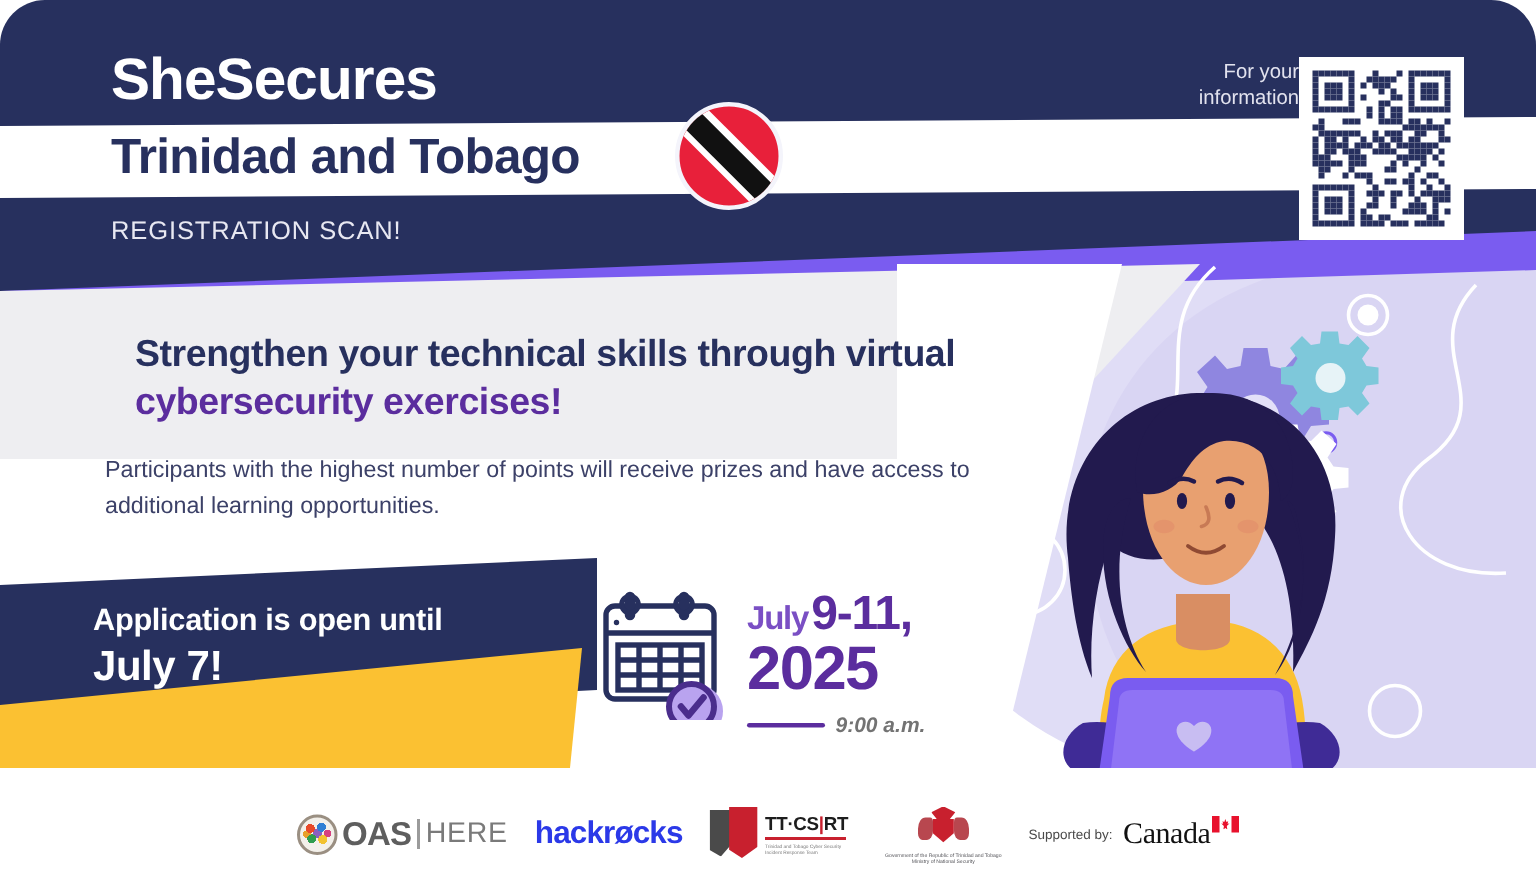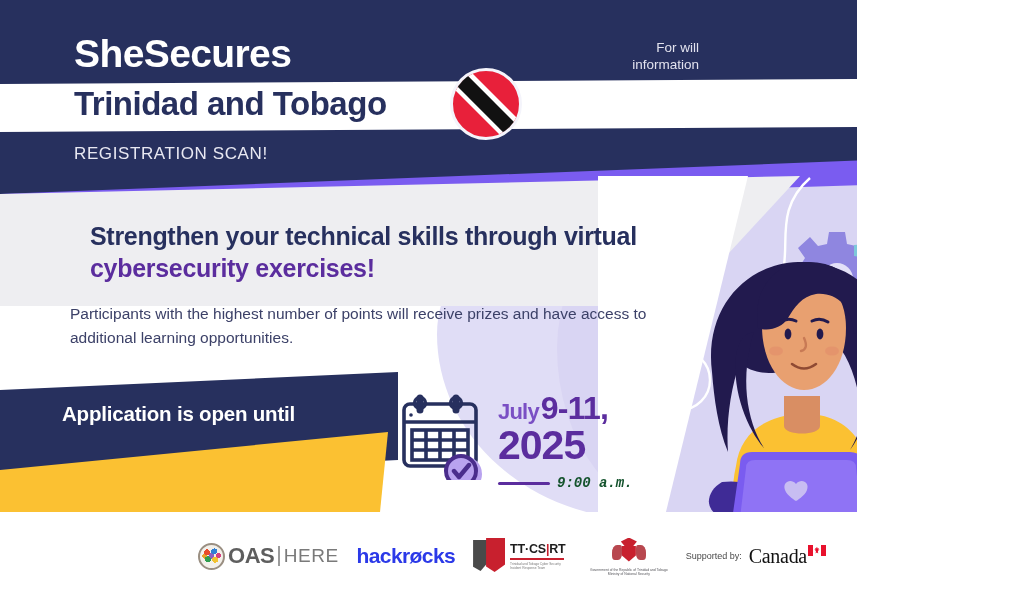--- a/index.html
+++ b/index.html
@@ -1,19 +1,19 @@
 <!DOCTYPE html>
 <html><head>
 <meta charset="utf-8">
 <style>
   * { margin:0; padding:0; box-sizing:border-box; }
   html,body { width:1024px; height:589px; overflow:hidden; background:#ffffff;
     font-family:"Liberation Sans", sans-serif; }
 
-  #poster { position:relative; width:857px; height:589px; overflow:hidden; background:#ffffff; }
+  #poster { position:relative; width:1024px; height:589px; overflow:hidden; background:#ffffff;border-radius:30px; }
 
   
   .layer { position:absolute; }
 
   .bg-navy {
     left:0; top:0; width:1024px; height:200px; background:#27305e;
     clip-path: polygon(0 0, 1024px 0, 1024px 158px, 0 196px);
   }
   .bg-white-band {
     left:0; top:78px; width:1024px; height:54px; background:#ffffff;
@@ -93,21 +93,21 @@
   
   .cal-icon { position:absolute; left:398px; top:392px; width:92px; height:88px; }
   .date-block { position:absolute; left:498px; top:392px; width:160px; }
   .date-l1 { font-size:32px; font-weight:bold; color:#5b2d9e; line-height:1.0;
              letter-spacing:-0.8px; white-space:nowrap; }
   .date-l1 .mon { font-size:22px; color:#7a4fc4; margin-right:2px; }
   .date-l2 { font-size:41px; font-weight:bold; color:#5b2d9e; line-height:1.0;
              letter-spacing:-1px; margin-top:1px; }
   .date-time-row { display:flex; align-items:center; gap:7px; margin-top:9px; }
   .date-rule { width:52px; height:3px; background:#5b2d9e; border-radius:2px; }
-  .date-time { font-size:14px; font-style:italic; font-weight:bold; color:#14532d;font-family:Liberation Mono, monospace; }
+  .date-time { font-size:14px; font-style:italic; font-weight:bold; color:#737373; }
 
   
   .footer { position:absolute; left:0; top:528px; width:1024px; height:56px;
     display:flex; align-items:center; justify-content:center; gap:18px; }
   .logo { display:flex; align-items:center; }
 
   .oas-seal { width:27px; height:27px; border-radius:50%; border:2px solid #9a8f82;
     background:
       radial-gradient(circle at 30% 32%, #e84a2a 0 3px, transparent 3px),
       radial-gradient(circle at 62% 28%, #2f7fd4 0 3px, transparent 3px),
@@ -244,21 +244,21 @@
     <div class="hdr-line2">Trinidad and Tobago</div>
     <div class="hdr-line3">REGISTRATION SCAN!</div>
   </div>
 
   <div class="flag-circle">
     <div class="flag-stripe-w"></div>
     <div class="flag-stripe-k"></div>
   </div>
 
   <div class="qr-text">
-    <div class="qr-t1">For will</div>
+    <div class="qr-t1">For your</div>
     <div class="qr-t1">information</div>
     <div class="qr-t2">SCAN HERE</div>
   </div>
 
   <div class="qr-box">
     <div class="qr-grid" id="qrgrid">
         <i class="on"></i>
         <i class="on"></i>
         <i class="on"></i>
         <i class="on"></i>
@@ -861,20 +861,21 @@
 
   <div class="headline">
     <span>Strengthen your technical skills through virtual </span><span class="hl-accent">cybersecurity exercises!</span>
   </div>
   <div class="body-copy">Participants with the highest number of points will receive prizes and have access to additional learning opportunities.</div>
 
   <div class="layer bg-navy-banner"></div>
   <div class="layer bg-yellow-wedge"></div>
   <div class="app-banner">
     <div class="app-l1">Application is open until</div>
+    <div class="app-l2">July 7!</div>
   </div>
 
   <div class="cal-icon">
     <svg width="92" height="88" viewBox="0 0 92 88">
       <g fill="none" stroke="#27305e" stroke-width="3.6">
         <rect x="6" y="12" width="72" height="62" rx="6"></rect>
         <path d="M6 30 h72"></path>
         <rect x="14" y="38" width="56" height="30"></rect>
         <path d="M28 38 v30 M42 38 v30 M56 38 v30 M14 48 h56 M14 58 h56"></path>
         <path d="M22 6 v12 M58 6 v12" stroke-linecap="round" stroke-width="7"></path>

